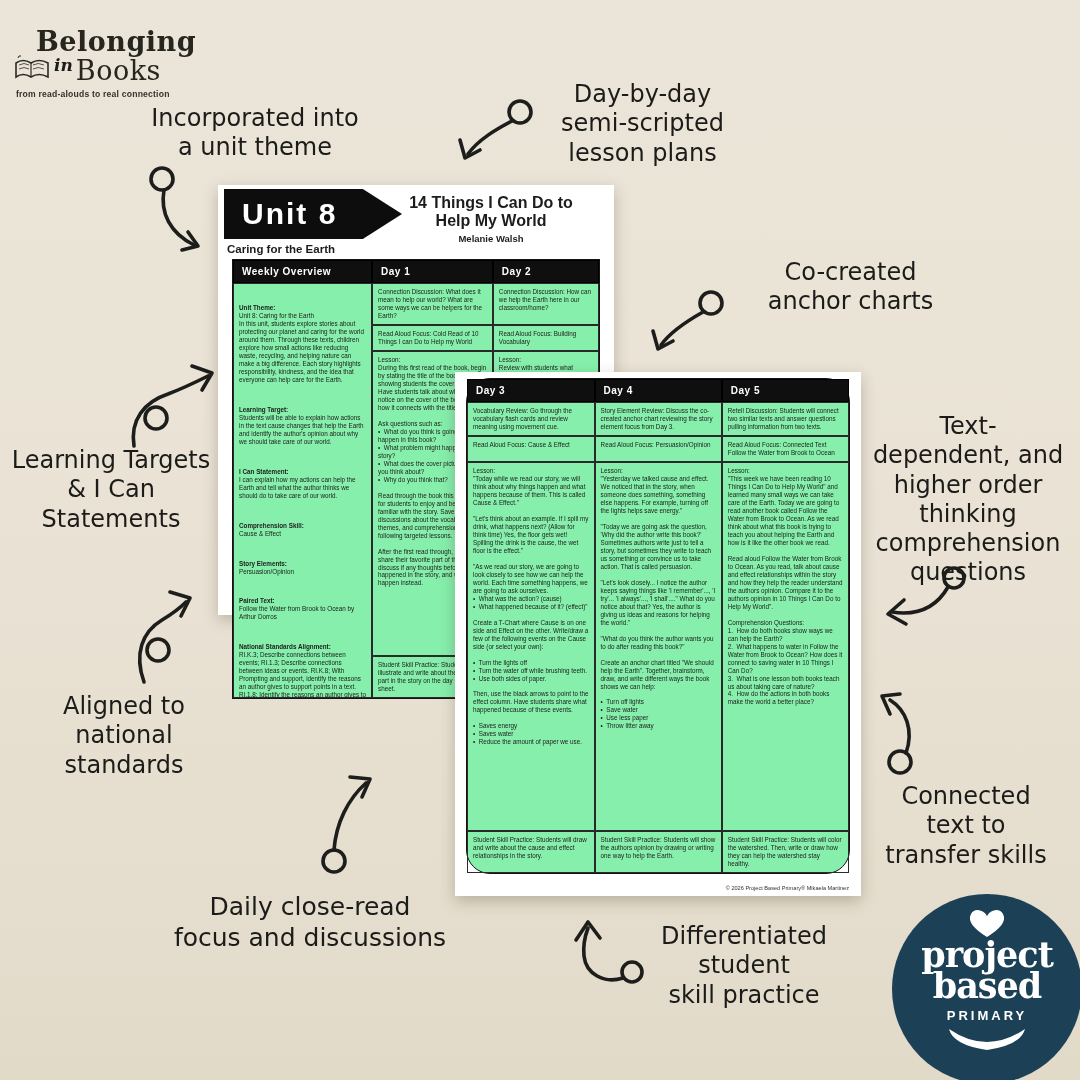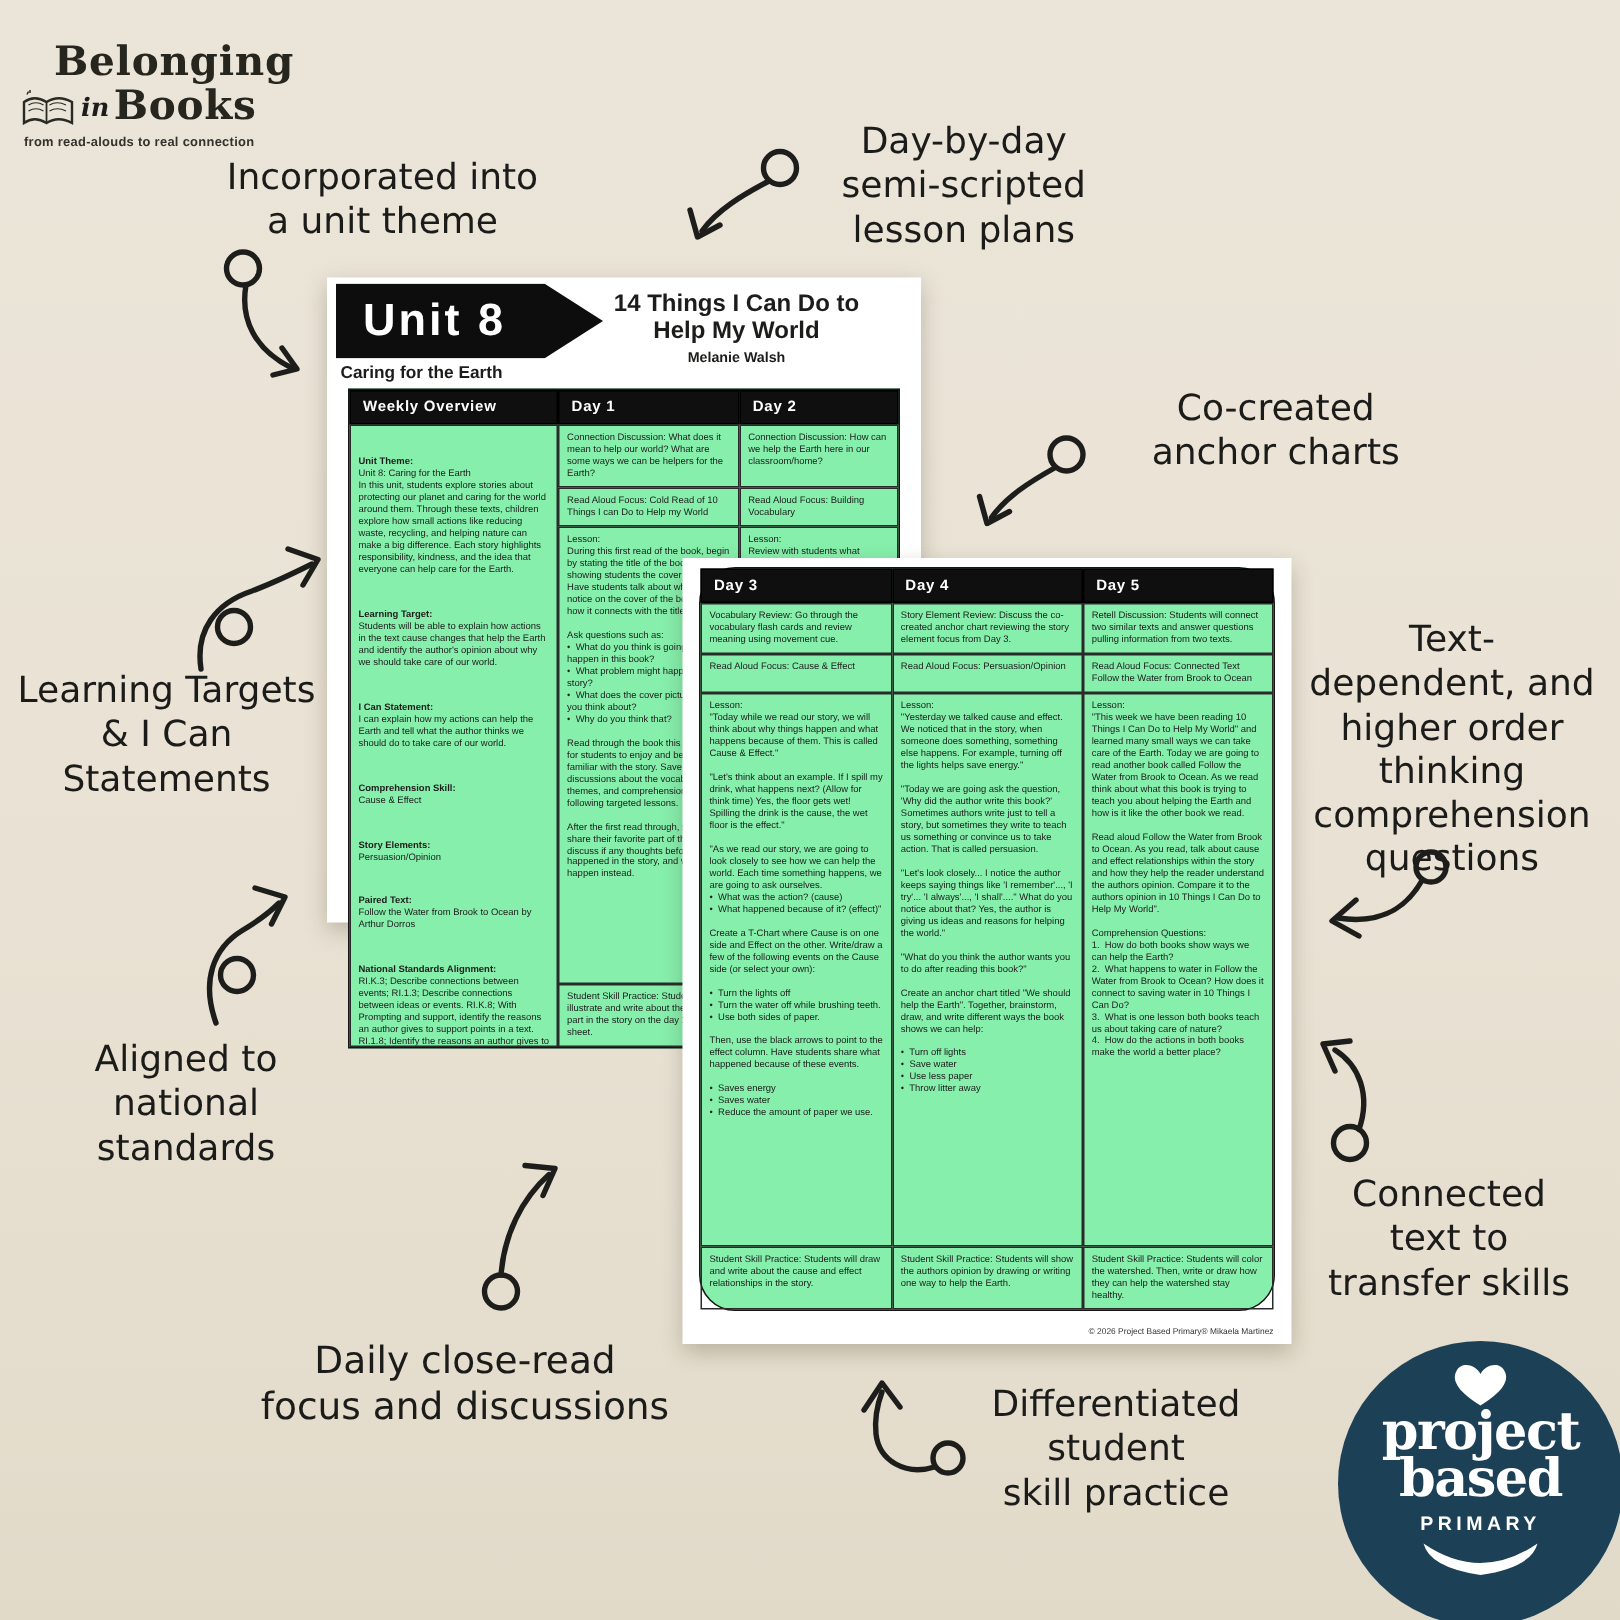--- a/index.html
+++ b/index.html
@@ -4,23 +4,23 @@
 <style>
   html,body{margin:0;padding:0;}
   body{width:1080px;height:1080px;position:relative;overflow:hidden;
        background:linear-gradient(180deg,#ebe5d9 0%,#e9e2d4 55%,#e2dac9 100%);
        font-family:"Liberation Sans",sans-serif;color:#1c1c1a;}
   .abs{position:absolute;}
 
   
   .brand{left:14px;top:26px;width:260px;}
   .brand-line1{font-family:"DejaVu Serif",serif;font-weight:bold;font-size:27px;color:#26261f;margin-left:22px;letter-spacing:0.5px;}
-  .brand-line2{display:flex;align-items:flex-end;margin-top:-2px;}
+  .brand-line2{display:flex;margin-top:-2px;}
   .brand-in{font-family:"DejaVu Serif",serif;font-style:italic;font-weight:bold;font-size:17px;margin:0 3px 4px 4px;}
-  .brand-books{font-family:"DejaVu Serif",serif;font-weight:bold;font-size:27px;color:#26261f;letter-spacing:0.5px;}
+  .brand-books{font-family:"DejaVu Serif",serif;font-weight:normal;font-size:27px;color:#26261f;letter-spacing:0.5px;}
   .brand-tag{font-size:8.6px;font-weight:bold;color:#33322c;margin-top:3px;margin-left:2px;letter-spacing:0.2px;}
 
   
   .callout{position:absolute;font-family:"DejaVu Sans",sans-serif;font-size:24px;line-height:1.22;
            color:#1b1b19;text-align:center;white-space:pre-line;}
 
   
   .arrow path,.arrow circle{stroke:#1d1d1b;stroke-width:3.6;fill:none;stroke-linecap:round;stroke-linejoin:round;}
 
   

